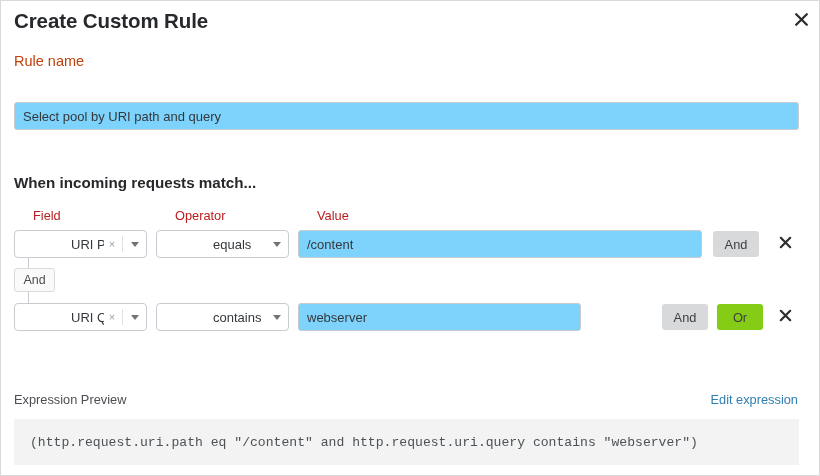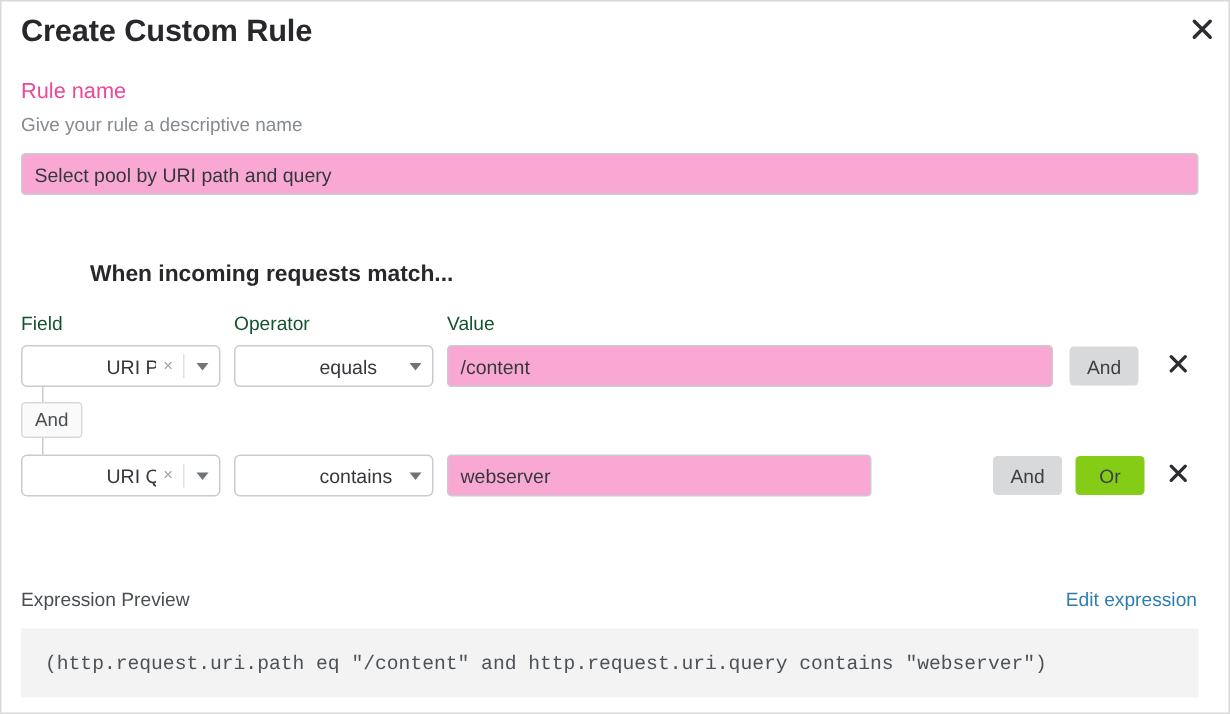--- a/index.html
+++ b/index.html
@@ -38,58 +38,58 @@
     background: transparent;
     border: none;
     padding: 0;
   }
   .close-btn svg { display:block; }
 
   
   .section-label {
     position: absolute;
     font-size: 14.5px;
-    color: #ec4899;
+    color: #c2410c;
     font-weight: normal;
   }
   .section-sub {
     position: absolute;
     font-size: 12.6px;
     color: #868b90;
   }
   .text-input {
     position: absolute;
     height: 28px;
     border: 1px solid #c8ccd0;
     border-radius: 3px;
-    background: #f9a8d4;
+    background: #7dd3fc;
     font-family: "Liberation Sans", sans-serif;
     font-size: 13px;
     color: #34383c;
     padding: 0 8px;
     outline: none;
   }
   .text-input::placeholder { color: #a9aeb3; }
 
   
   .match-heading {
     position: absolute;
     left: 13px; top: 173px;
     font-size: 15.2px;
     font-weight: bold;
     color: #26282b;
-    margin-left: 46px;
   }
 
   
   .col-head {
     position: absolute;
     top: 207px;
     font-size: 12.8px;
-    color: #14532d;
+    color: #b91c1c;
+    margin-left: 19px;
   }
 
   
   .sel {
     position: absolute;
     height: 28px;
     border: 1px solid #c8ccd0;
     border-radius: 4px;
     background: #ffffff;
     display: flex;
@@ -222,21 +222,20 @@
 
   <button class="close-btn">
     <span>
       <svg width="15" height="15" viewBox="0 0 15 15" aria-hidden="true">
         <path d="M2.2 2.2 L12.8 12.8 M12.8 2.2 L2.2 12.8" stroke="#2b2d30" stroke-width="2.3" stroke-linecap="round"></path>
       </svg>
     </span>
   </button>
 
   <div class="section-label" style="left:13px; top:52px;">Rule name</div>
-  <div class="section-sub" style="left:13px; top:75px;">Give your rule a descriptive name</div>
   <input class="text-input" style="left: 13px; top: 101px; width: 785px;" type="text" value="Select pool by URI path and query">
 
   <div class="match-heading">When incoming requests match...</div>
 
   <div class="col-head" style="left:13px;">Field</div>
   <div class="col-head" style="left:155px;">Operator</div>
   <div class="col-head" style="left:297px;text-align:center;">Value</div>
 
   <div class="sel" style="left:13px; top:229px; width:133px;">
     <span class="sel-label">URI Path</span>

